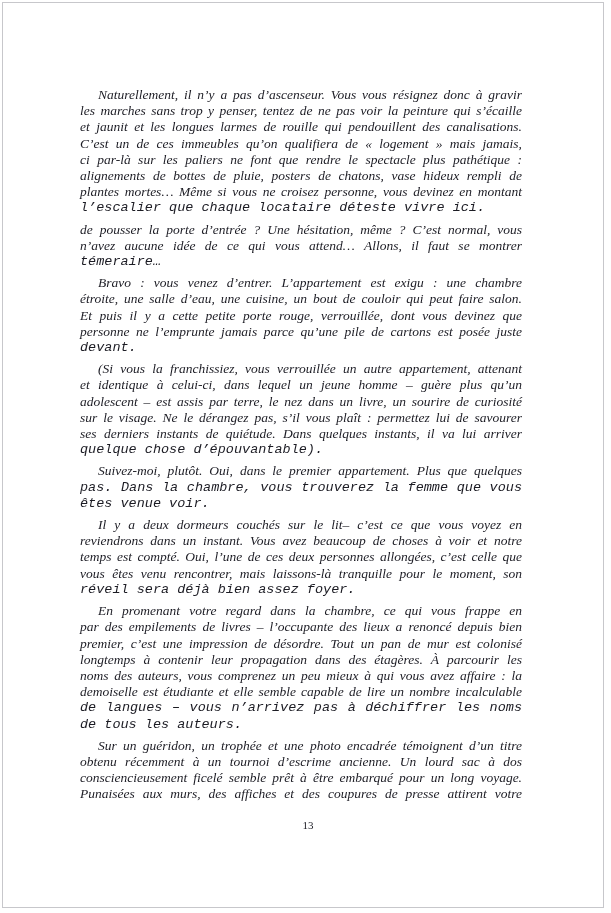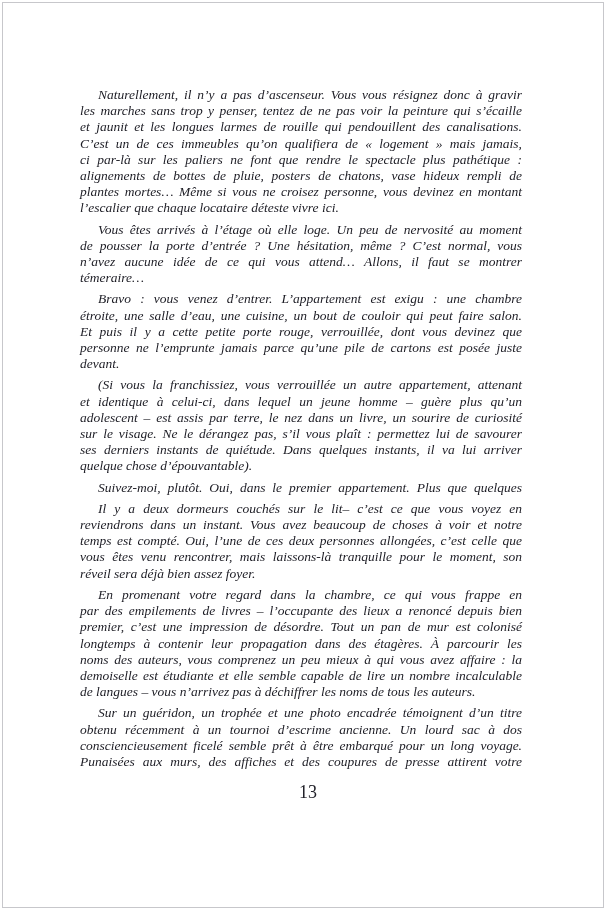--- a/index.html
+++ b/index.html
@@ -40,26 +40,27 @@
   .line {
     text-align: justify;
     text-align-last: justify;
     min-height: 16.2px;
   }
   .line.first {
     text-indent: 18px;
   }
   .line.plast {
     text-align-last: left;
+    font-family: Liberation Mono, monospace;
   }
   .page-number {
     margin-top: 14px;
     text-align: center;
     font-style: normal;
-    font-size: 18px;
+    font-size: 11px;
     line-height: 16px;
     color: #22222a;
     transform: translateX(7px);
   }
 </style>
 </head>
 <body>
 
 <div class="page-frame"></div>
 
@@ -69,21 +70,20 @@
         <div class="line first">Naturellement, il n’y a pas d’ascenseur. Vous vous résignez donc à gravir</div>
         <div class="line">les marches sans trop y penser, tentez de ne pas voir la peinture qui s’écaille</div>
         <div class="line">et jaunit et les longues larmes de rouille qui pendouillent des canalisations.</div>
         <div class="line">C’est un de ces immeubles qu’on qualifiera de « logement » mais jamais,</div>
         <div class="line">ci par-là sur les paliers ne font que rendre le spectacle plus pathétique :</div>
         <div class="line">alignements de bottes de pluie, posters de chatons, vase hideux rempli de</div>
         <div class="line">plantes mortes… Même si vous ne croisez personne, vous devinez en montant</div>
         <div class="line plast">l’escalier que chaque locataire déteste vivre ici.</div>
       </div>
       <div class="para">
-        <div class="line first">Vous êtes arrivés à l’étage où elle loge. Un peu de nervosité au moment</div>
         <div class="line">de pousser la porte d’entrée ? Une hésitation, même ? C’est normal, vous</div>
         <div class="line">n’avez aucune idée de ce qui vous attend… Allons, il faut se montrer</div>
         <div class="line plast">témeraire…</div>
       </div>
       <div class="para">
         <div class="line first">Bravo : vous venez d’entrer. L’appartement est exigu : une chambre</div>
         <div class="line">étroite, une salle d’eau, une cuisine, un bout de couloir qui peut faire salon.</div>
         <div class="line">Et puis il y a cette petite porte rouge, verrouillée, dont vous devinez que</div>
         <div class="line">personne ne l’emprunte jamais parce qu’une pile de cartons est posée juste</div>
         <div class="line plast">devant.</div>
@@ -91,20 +91,21 @@
       <div class="para">
         <div class="line first">(Si vous la franchissiez, vous verrouillée un autre appartement, attenant</div>
         <div class="line">et identique à celui-ci, dans lequel un jeune homme – guère plus qu’un</div>
         <div class="line">adolescent – est assis par terre, le nez dans un livre, un sourire de curiosité</div>
         <div class="line">sur le visage. Ne le dérangez pas, s’il vous plaît : permettez lui de savourer</div>
         <div class="line">ses derniers instants de quiétude. Dans quelques instants, il va lui arriver</div>
         <div class="line plast">quelque chose d’épouvantable).</div>
       </div>
       <div class="para">
         <div class="line first">Suivez-moi, plutôt. Oui, dans le premier appartement. Plus que quelques</div>
+        <div class="line plast">pas. Dans la chambre, vous trouverez la femme que vous êtes venue voir.</div>
       </div>
       <div class="para">
         <div class="line first">Il y a deux dormeurs couchés sur le lit– c’est ce que vous voyez en</div>
         <div class="line">reviendrons dans un instant. Vous avez beaucoup de choses à voir et notre</div>
         <div class="line">temps est compté. Oui, l’une de ces deux personnes allongées, c’est celle que</div>
         <div class="line">vous êtes venu rencontrer, mais laissons-là tranquille pour le moment, son</div>
         <div class="line plast">réveil sera déjà bien assez foyer.</div>
       </div>
       <div class="para">
         <div class="line first">En promenant votre regard dans la chambre, ce qui vous frappe en</div>

